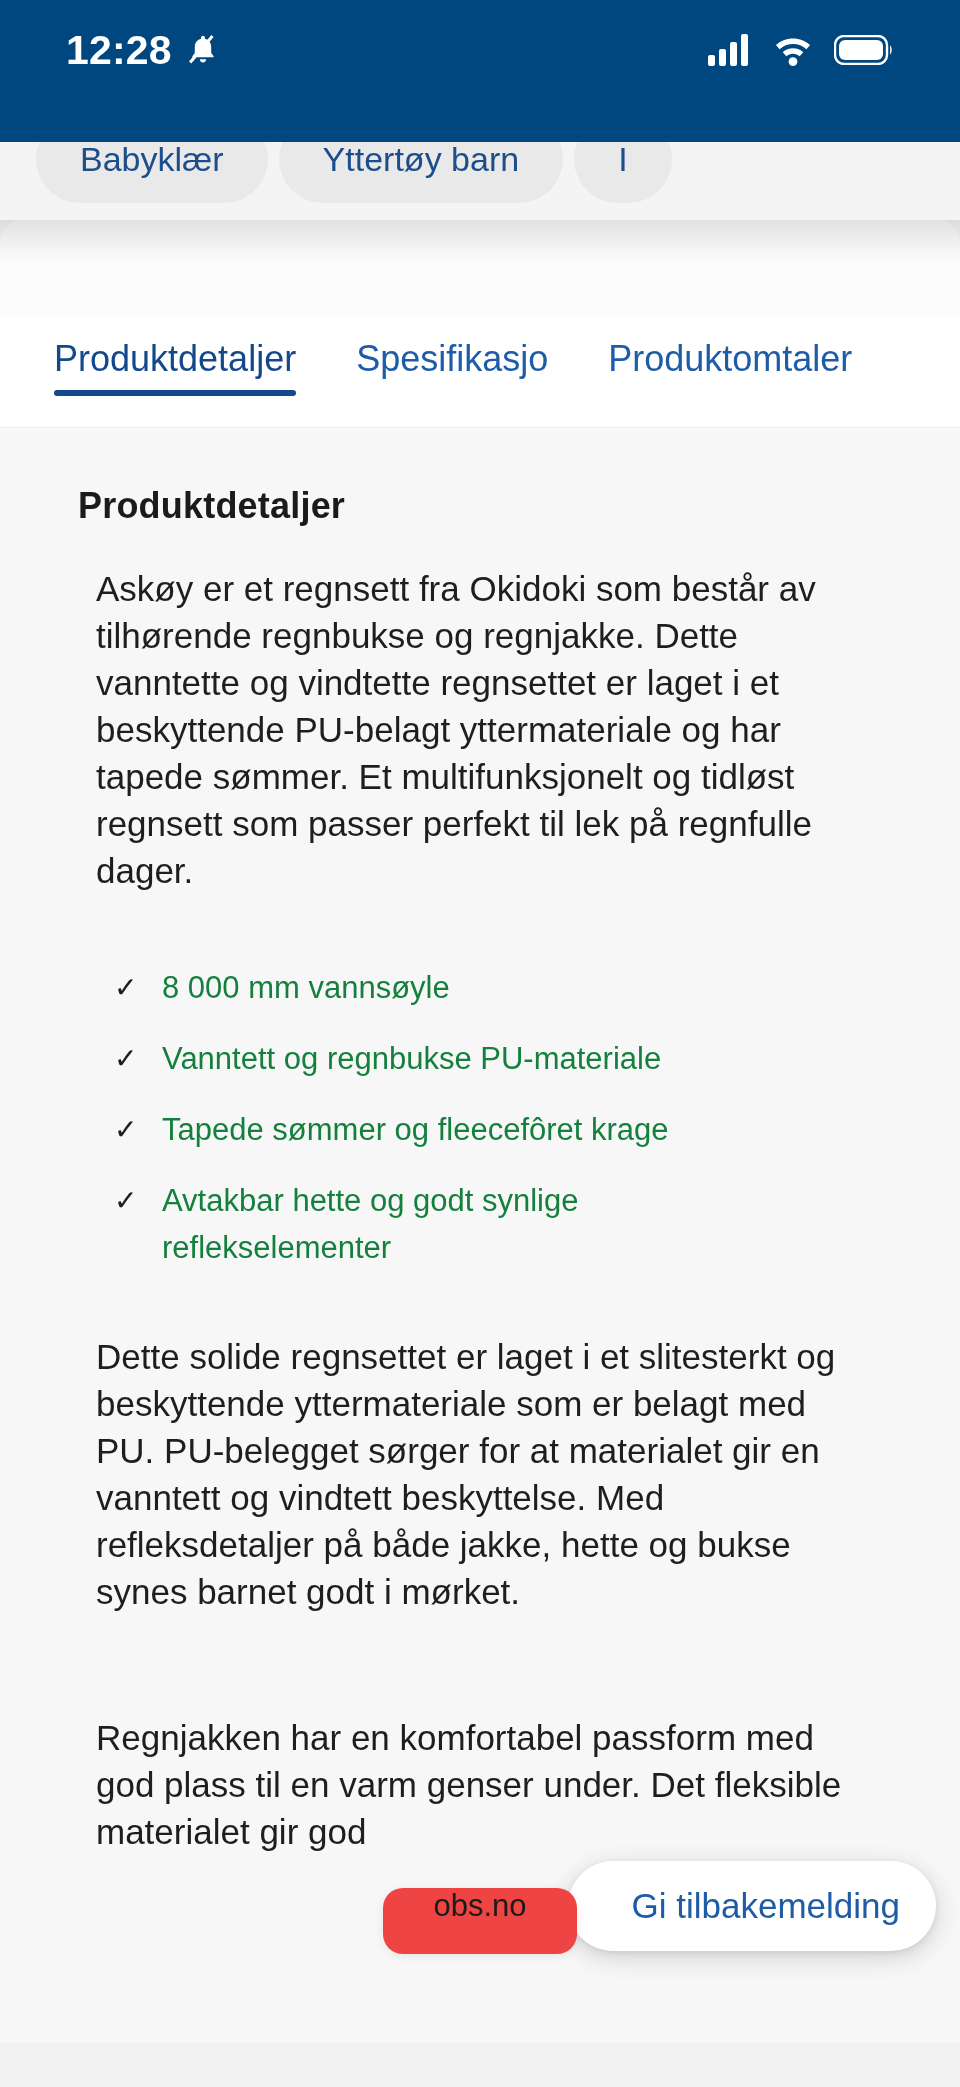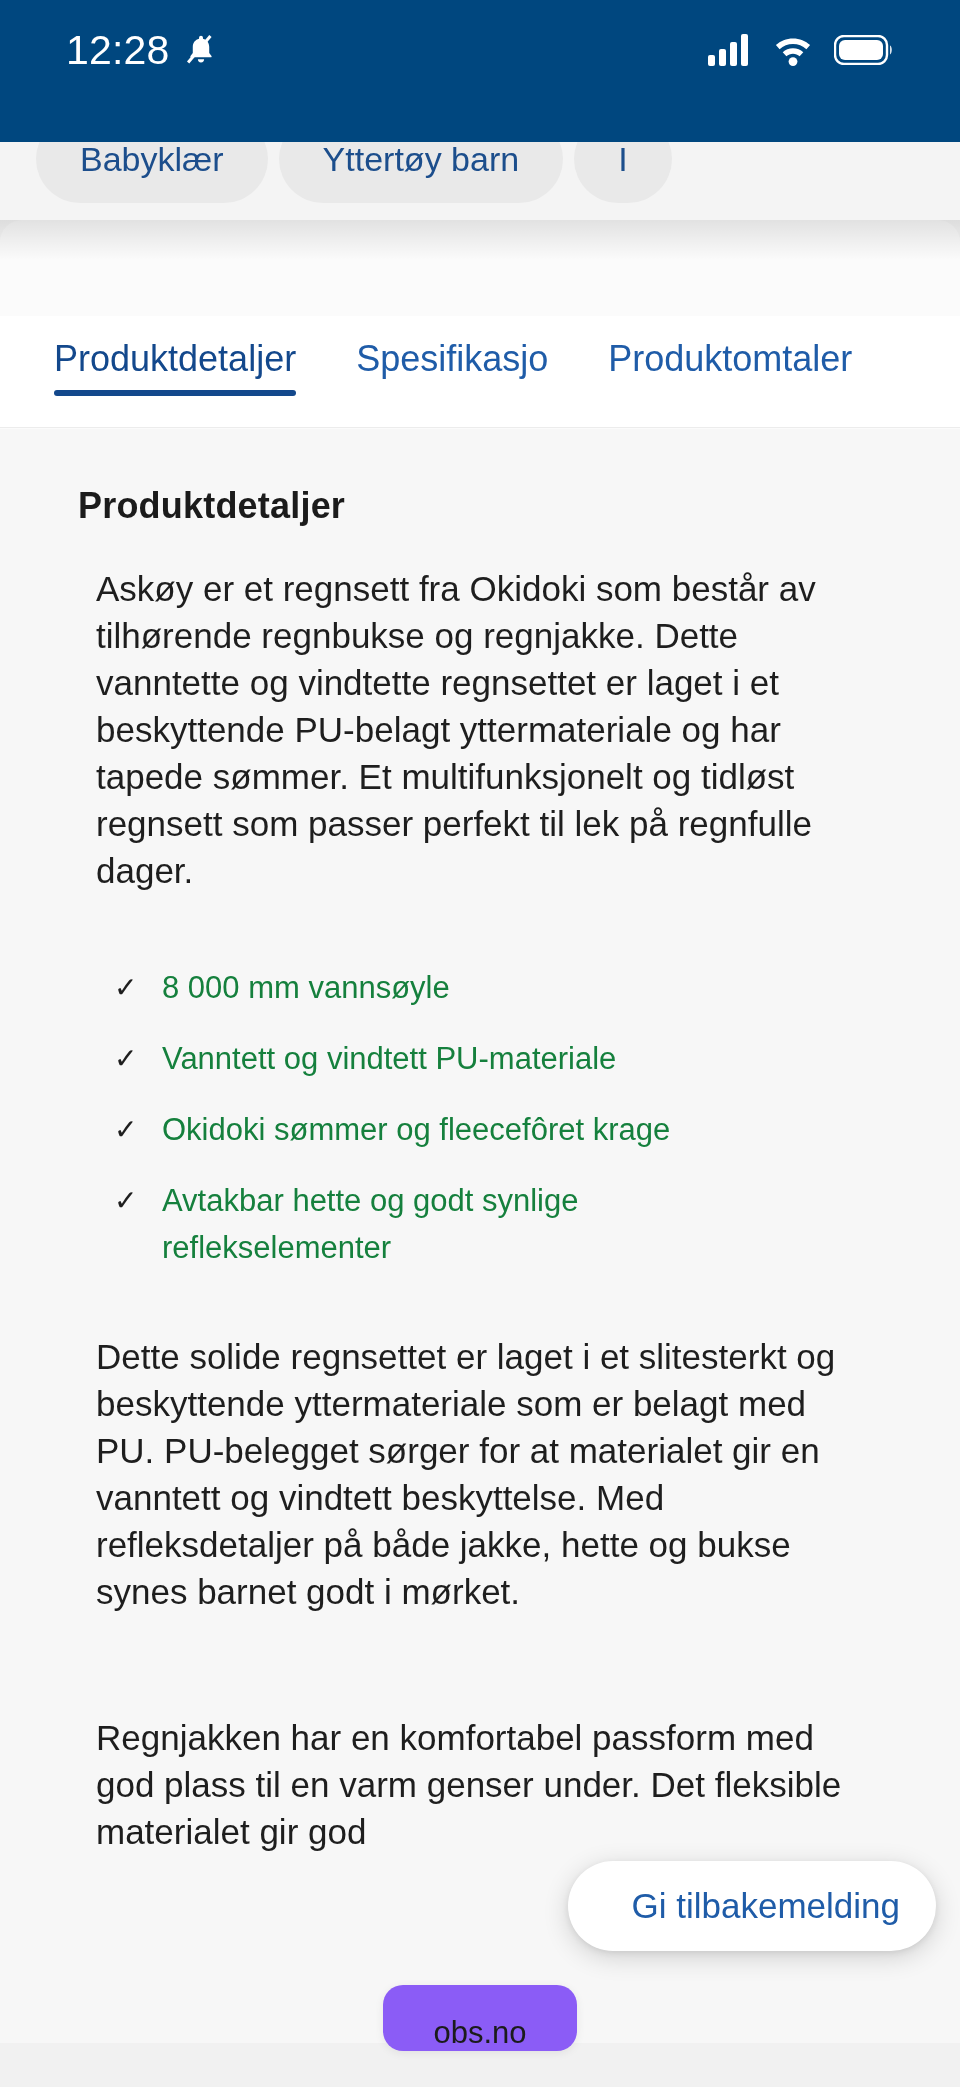--- a/index.html
+++ b/index.html
@@ -13,21 +13,21 @@
 
   
   .statusbar{
     position:absolute; left:0; top:0; width:960px; height:142px;
     background:#00477f;
     display:flex; align-items:center; justify-content:space-between;
     padding:0 66px 42px 66px;
   }
   .sb-left{ display:flex; align-items:center; gap:14px; }
   .sb-time{
-    color:#ffffff; font-size:41px; font-weight:400;
+    color:#ffffff; font-size:41px; font-weight:700;
     letter-spacing:0.2px; line-height:1;
   }
   .sb-right{ display:flex; align-items:center; gap:20px; }
   .icon-svg{ display:block; }
 
   
   .chips-wrap{
     position:absolute; left:0; top:142px; width:960px; height:78px;
     background:#f4f4f4;
     overflow:hidden;
@@ -130,24 +130,24 @@
     box-shadow:0 6px 26px rgba(0,0,0,0.16), 0 2px 6px rgba(0,0,0,0.08);
     z-index:30;
   }
   .feedback-label{
     color:#1f5ca8; font-size:35px; font-weight:400; white-space:nowrap;margin-left:28px;
   }
 
   
   .domain-badge{
     position:absolute; left:50%; transform:translateX(-50%);
-    top:1985px;
+    top:1888px;
     height:66px; min-width:194px;
-    background:#8b5cf6; border-radius:20px;
-    display:flex; align-items:flex-end; justify-content:center;
+    background:#ef4444; border-radius:20px;
+    display:flex; align-items:flex-start; justify-content:center;
     padding:0 34px;
     box-shadow:0 2px 10px rgba(0,0,0,0.07);
     z-index:30;
   }
   .domain-label{
     color:#1b1b1b; font-size:31px; font-weight:400; white-space:nowrap;
   }
 
   .bottom-strip{
     position:absolute; left:0; bottom:0; width:960px; height:44px;
@@ -230,25 +230,25 @@
   <div class="body-col">
     <p class="para p1">Askøy er et regnsett fra Okidoki som består av tilhørende regnbukse og regnjakke. Dette vanntette og vindtette regnsettet er laget i et beskyttende PU-belagt yttermateriale og har tapede sømmer. Et multifunksjonelt og tidløst regnsett som passer perfekt til lek på regnfulle dager.</p>
 
     <ul class="feature-list">
       <li class="feature-item">
         <span class="check">✓</span>
         <span class="feature-text">8 000 mm vannsøyle</span>
       </li>
       <li class="feature-item">
         <span class="check">✓</span>
-        <span class="feature-text">Vanntett og vindtett PU-materiale</span>
-      </li>
-      <li class="feature-item">
-        <span class="check">✓</span>
-        <span class="feature-text">Okidoki sømmer og fleecefôret krage</span>
+        <span class="feature-text">Vanntett og regnbukse PU-materiale</span>
+      </li>
+      <li class="feature-item">
+        <span class="check">✓</span>
+        <span class="feature-text">Tapede sømmer og fleecefôret krage</span>
       </li>
       <li class="feature-item">
         <span class="check">✓</span>
         <span class="feature-text">Avtakbar hette og godt synlige reflekselementer</span>
       </li>
     </ul>
 
     <p class="para p2">Dette solide regnsettet er laget i et slitesterkt og beskyttende yttermateriale som er belagt med PU. PU-belegget sørger for at materialet gir en vanntett og vindtett beskyttelse. Med refleksdetaljer på både jakke, hette og bukse synes barnet godt i mørket.</p>
     <p class="para p3">Regnjakken har en komfortabel passform med god plass til en varm genser under. Det fleksible materialet gir god</p>
   </div>

